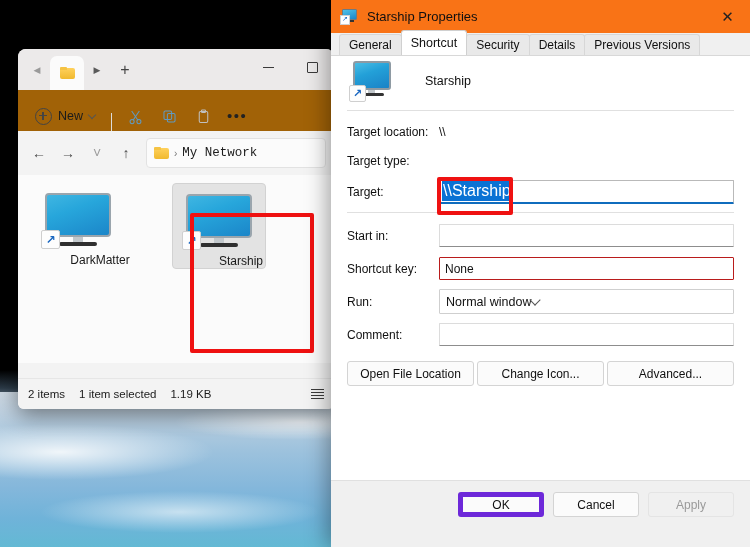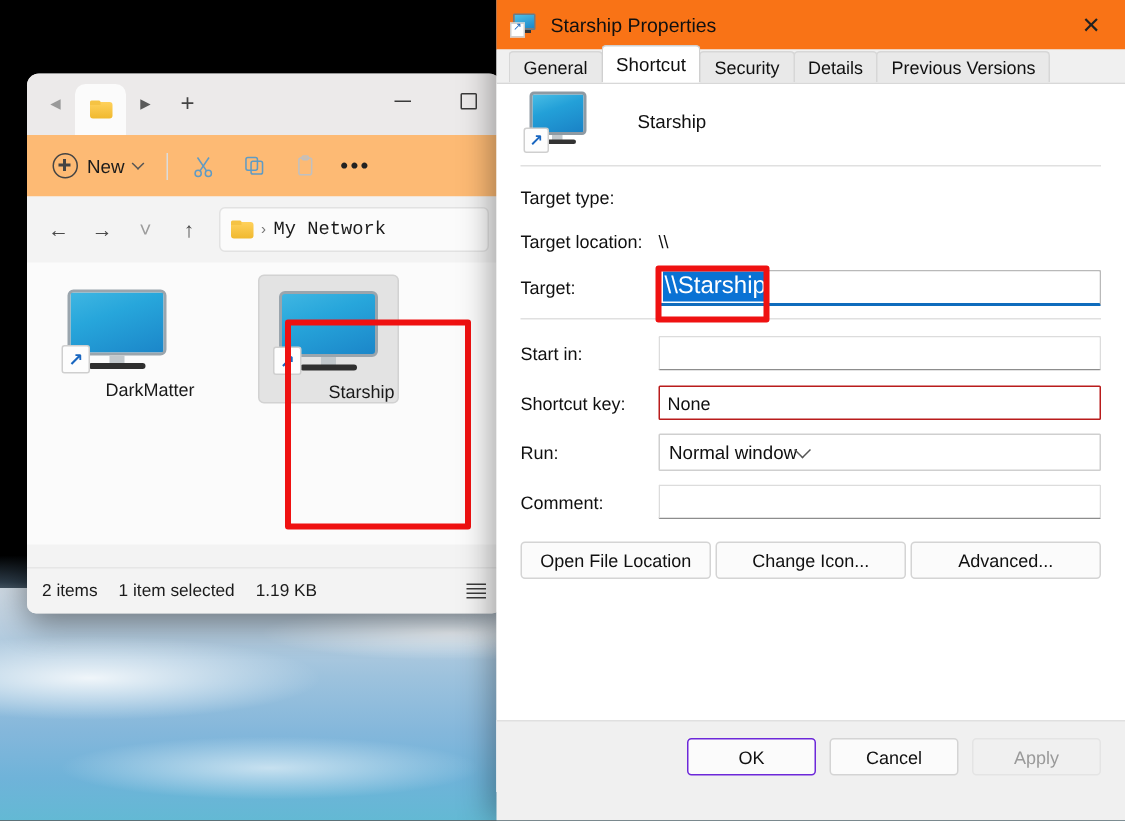--- a/index.html
+++ b/index.html
@@ -45,21 +45,21 @@
     background:linear-gradient(180deg,#ffd15c,#f0b92f);
   }
   .folder-glyph:after{
     content:"";position:absolute;left:0;top:0px;width:7px;height:3px;border-radius:1px 1px 0 0;background:#f5c344;
   }
   .newtab{width:30px;height:41px;display:flex;align-items:center;justify-content:center;color:#444;font-size:16px;font-weight:300;}
   .wincontrols{position:absolute;right:0;top:0;height:36px;display:flex;}
   .wc{width:44px;height:36px;display:flex;align-items:center;justify-content:center;color:#3a3a3a;}
   .wc .dash{width:11px;height:1px;background:#3a3a3a;}
   .wc .sq{width:9px;height:9px;border:1px solid #3a3a3a;border-radius:1px;}
-  .exp-toolbar{height:41px;background:#fdba74;display:flex;align-items:center;padding:0 8px;gap:2px;}
+  .exp-toolbar{height:41px;background:#a16207;display:flex;align-items:flex-end;padding:0 8px;gap:2px;}
   .tb-btn{height:30px;display:flex;align-items:center;gap:6px;padding:0 9px;border-radius:4px;color:#1b1b1b;font-size:12.5px;}
   .plus-circle{width:15px;height:15px;border:1.2px solid #444;border-radius:50%;position:relative;}
   .plus-circle:before,.plus-circle:after{content:"";position:absolute;background:#444;}
   .plus-circle:before{left:3px;top:6.4px;width:8px;height:1.2px;}
   .plus-circle:after{top:3px;left:6.4px;height:8px;width:1.2px;}
   .chev{width:5px;height:5px;border-right:1.2px solid #555;border-bottom:1.2px solid #555;transform:rotate(45deg);margin-bottom:3px;}
   .tb-sep{width:1px;height:18px;background:#dcdcdc;margin:0 5px;}
   .tb-ico{width:32px;height:30px;display:flex;align-items:center;justify-content:center;border-radius:4px;}
   .dots{letter-spacing:1.5px;color:#222;font-size:15px;line-height:10px;}
   .exp-addr{height:44px;display:flex;align-items:center;padding:0 8px;gap:3px;background:#f3f3f3;}
@@ -155,21 +155,21 @@
     display:flex;align-items:center;justify-content:center;font-size:12px;color:#101010;box-sizing:border-box;
   }
   .footer{
     position:absolute;left:0;right:0;bottom:0;height:47px;background:#f0f0f0;border-top:1px solid #e0e0e0;
     display:flex;align-items:center;justify-content:flex-end;padding-right:16px;gap:9px;
   }
   .fbtn{
     width:86px;height:25px;background:#fbfbfb;border:1px solid #d4d4d4;border-radius:3px;
     display:flex;align-items:center;justify-content:center;font-size:12px;color:#101010;box-sizing:border-box;
   }
-  .fbtn.default{border:1px solid #6d28d9;}
+  .fbtn.default{border:5px solid #6d28d9;}
   .fbtn.disabled{color:#9a9a9a;background:#f0f0f0;border-color:#e4e4e4;}
 </style>
 </head>
 <body>
 
 <div id="desktop">
   <div id="sky-top-fade"></div>
   <div id="sky"></div>
 </div>
 
@@ -309,27 +309,27 @@
         <span class="s"></span>
           <span class="n"></span>
           <span class="b"></span>
           <span class="a">↗</span>
       </span>
       <span class="hdr-name">Starship</span>
     </div>
     <div class="divider"></div>
 
     <div class="frow">
+      <span class="flabel">Target location:</span>
+      <span class="fvalue">\\</span>
+    </div>
+
+    <div class="frow">
       <span class="flabel">Target type:</span>
       <span class="fvalue"></span>
-    </div>
-
-    <div class="frow">
-      <span class="flabel">Target location:</span>
-      <span class="fvalue">\\</span>
     </div>
 
     <div class="frow-in">
       <span class="flabel">Target:</span>
       <span class="fin focused sel-container">
         <span class="sel-text">\\Starship</span>
       </span>
     </div>
 
     <div class="divider"></div>

